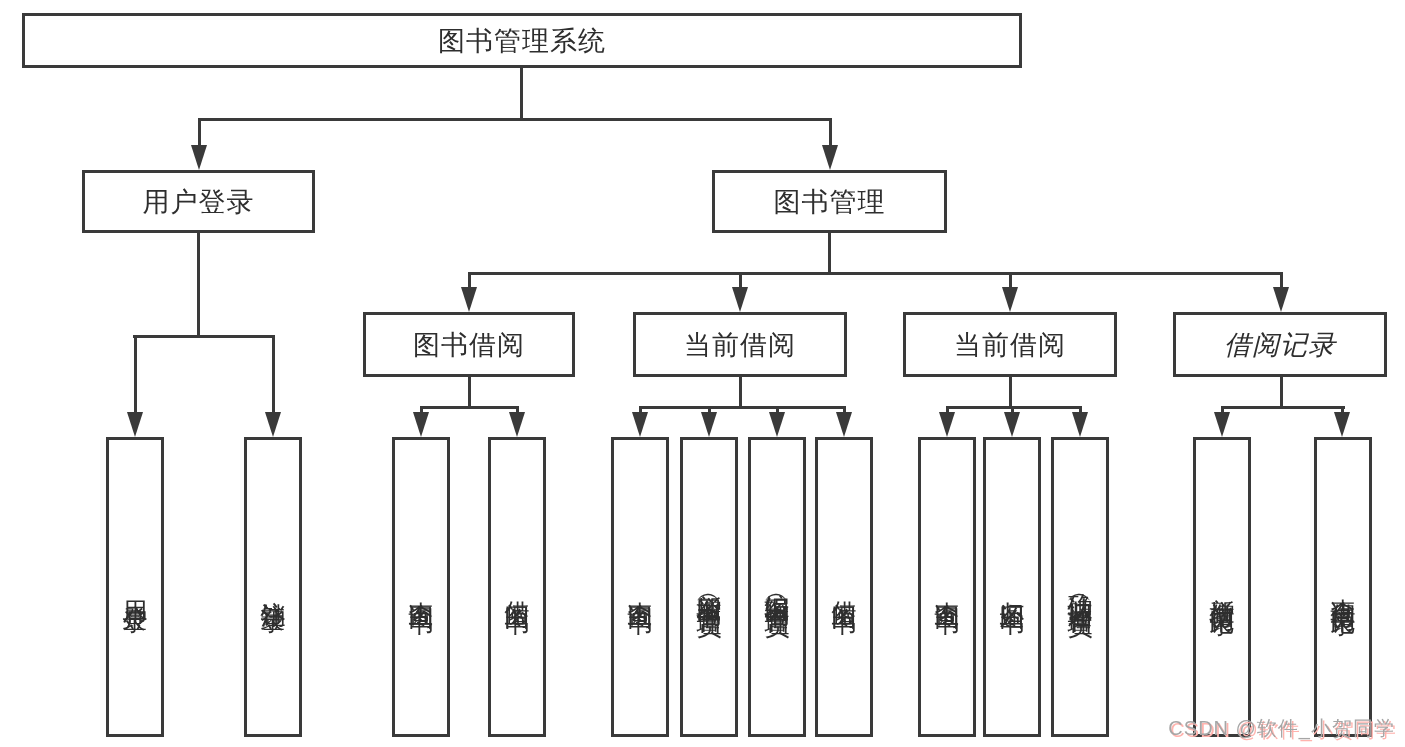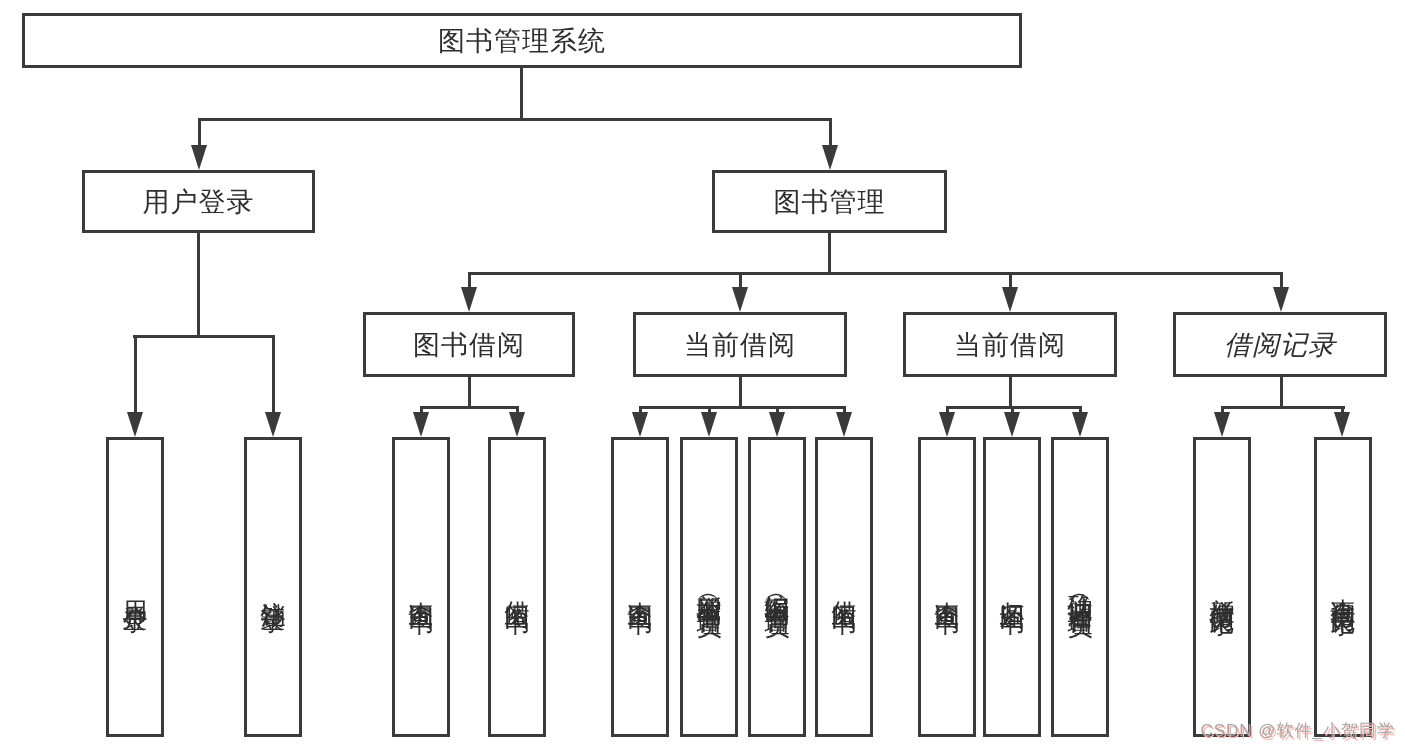--- a/index.html
+++ b/index.html
@@ -27,21 +27,21 @@
   .ln.hz{height:3px;}
   
   .ah{
     position:absolute;width:0;height:0;
     border-left:8px solid transparent;
     border-right:8px solid transparent;
     border-top:25px solid #3a3a3a;
   }
   .watermark{
     position:absolute;right:10px;bottom:5px;
-    font-size:17px;color:#a6a6a6;
+    font-size:20px;color:#a6a6a6;
     text-shadow:2px 2px 0 #ffb3ae;
     letter-spacing:1px;white-space:nowrap;
   }
 </style>
 </head>
 <body>
 
 <div class="canvas">
 
   <div class="box h" style="left:22px;top:13px;width:1000px;height:55px;">图书管理系统</div>

